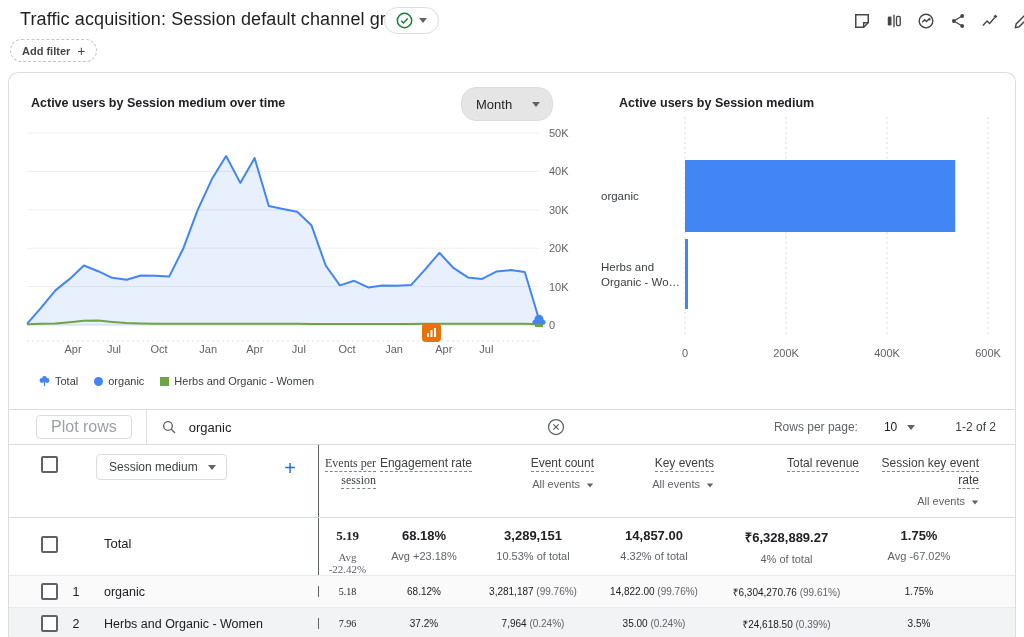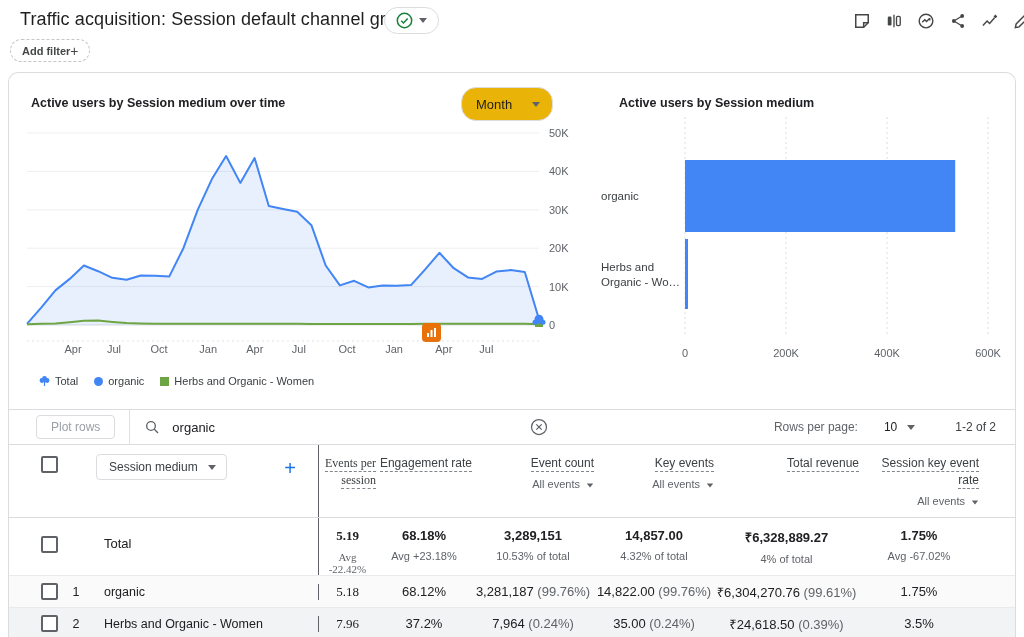--- a/index.html
+++ b/index.html
@@ -7,36 +7,36 @@
   body {
     width:1024px; height:637px; overflow:hidden; position:relative;
     background:#fff; color:#202124;
     font-family:"Liberation Sans", sans-serif;
   }
   
   .page-title { position:absolute; left:20px; top:9px; margin:0; font-size:18px; font-weight:400; color:#1f1f1f; letter-spacing:.1px; }
   .status-pill { position:absolute; left:384px; top:7px; height:27px; width:55px; border:1px solid #dadce0; border-radius:14px; background:#fff; display:flex; align-items:center; justify-content:center; gap:6px; cursor:pointer; }
   .topbar-icons { position:absolute; left:850px; top:9px; display:flex; gap:8px; }
   .topbar-icons .tbi { width:24px; height:24px; display:flex; align-items:center; justify-content:center; cursor:pointer; }
-  .add-filter { position:absolute; left:10px; top:39px; height:23px; padding:0 11px; border:1px dashed #c4c7c5; border-radius:13px; background:#fff; font-size:11px; font-weight:700; color:#444746; display:flex; align-items:center; cursor:pointer; font-family:inherit; }
+  .add-filter { position:absolute; left:10px; top:39px; height:23px; padding:0 11px; border:1px dashed #c4c7c5; border-radius:13px; background:#fff; font-size:11px; font-weight:700; color:#444746; display:flex; align-items:center; gap:7px; cursor:pointer; font-family:inherit; }
   .add-filter .plus { font-size:14px; font-weight:400; color:#444746; }
   
   .card { position:absolute; left:8px; top:72px; width:1008px; height:625px; background:#fff; border:1px solid #dadce0; border-bottom:none; border-radius:10px 10px 0 0; overflow:hidden; }
   .chart-title { position:absolute; font-size:12.5px; font-weight:700; color:#202124; }
-  .month-select { position:absolute; left:452px; top:14px; width:92px; height:34px; border:1px solid #dadce0; border-radius:15px; background:#eab308; display:flex; align-items:center; justify-content:space-between; padding:0 12px 0 14px; font-size:13px; color:#1f1f1f; cursor:pointer; }
+  .month-select { position:absolute; left:452px; top:14px; width:92px; height:34px; border:1px solid #dadce0; border-radius:15px; background:#e5e5e5; display:flex; align-items:center; justify-content:space-between; padding:0 12px 0 14px; font-size:13px; color:#1f1f1f; cursor:pointer; }
   .caret { width:0; height:0; border-left:4px solid transparent; border-right:4px solid transparent; border-top:5px solid #5f6368; display:inline-block; }
   .line-chart-wrap { position:absolute; left:12px; top:48px; width:552px; height:240px; }
   .legend { position:absolute; left:30px; top:302px; display:flex; align-items:center; gap:16px; font-size:11px; color:#3c4043; }
   .legend .li { display:flex; align-items:center; gap:5px; }
   .insight-marker { position:absolute; left:413px; top:250px; width:19px; height:19px; background:#e8710a; border-radius:4px; display:flex; align-items:center; justify-content:center; cursor:pointer; }
   .bar-chart-wrap { position:absolute; left:588px; top:36px; width:412px; height:264px; }
   
   .table-area { position:absolute; left:0; top:336px; width:1008px; border-top:1px solid #dadce0; }
   .tbl-toolbar { height:35px; border-bottom:1px solid #dadce0; display:flex; align-items:center; }
-  .plot-rows { margin-left:27px; height:24px; padding:0 14px; border:1px solid #dadce0; border-radius:4px; background:#fff; color:#9aa0a6; font-size:12px; font-family:inherit; cursor:default; }
+  .plot-rows { margin-left:27px; height:24px; padding:0 14px; border:1px solid #dadce0; border-radius:4px; background:#fff; color:#9aa0a6; font-size:16px; font-family:inherit; cursor:default; }
   .search-box { margin-left:14px; height:35px; border-left:1px solid #e0e0e0; display:flex; align-items:center; padding-left:14px; width:420px; }
   .search-box input { border:none; outline:none; font-size:13px; color:#202124; font-family:inherit; margin-left:10px; flex:1; background:transparent; }
   .clear-btn { background:none; border:none; cursor:pointer; padding:0; display:flex; }
   .toolbar-right { margin-left:auto; display:flex; align-items:center; padding-right:21px; font-size:12px; color:#5f6368; }
   .rpp-value { color:#202124; margin:0 10px 0 26px; }
   .rpp-caret { margin-right:40px; cursor:pointer; }
   .pagination { color:#3c4043; }
   .grid-row { display:grid; grid-template-columns:52px 30px 227px 58px 96px 122px 120px 145px 120px; }
   .hdr-row { min-height:72px; }
   .cell-check { padding-left:32px; padding-top:11px; }
@@ -51,21 +51,21 @@
   .col4 { border-left:1px solid #5f6368;font-family:Liberation Serif, serif; }
   .total-row { min-height:57px; border-top:1px solid #dadce0; }
   .total-label { grid-column:2 / 4; padding:18px 0 0 43px; font-size:13px; color:#202124; }
   .num-cell { text-align:center; font-size:13px; color:#202124; padding-top:10px; }
   .num-cell .sub { display:block; font-size:11px; color:#5f6368; margin-top:7px; }
   .num-cell .main { font-weight:700; }
   .data-row { height:32px; border-top:1px solid #e8eaed; align-items:center; }
   .data-row .cell-check { padding-top:0; }
   .data-row .rank { text-align:center; font-size:12.5px; color:#202124; }
   .data-row .name { font-size:12.5px; color:#202124; padding-left:13px; }
-  .data-row .num-cell { padding-top:0; font-size:13px; }
+  .data-row .num-cell { padding-top:0; font-size:10px; }
   .data-row .paren { color:#5f6368; }
   .row-odd { background:#fafafa; }
   .row-even { background:#f1f3f4; }
   svg text { font-family:"Liberation Sans", sans-serif; }
 </style>
 </head>
 <body>
 
 <h1 class="page-title">Traffic acquisition: Session default channel group</h1>
 

